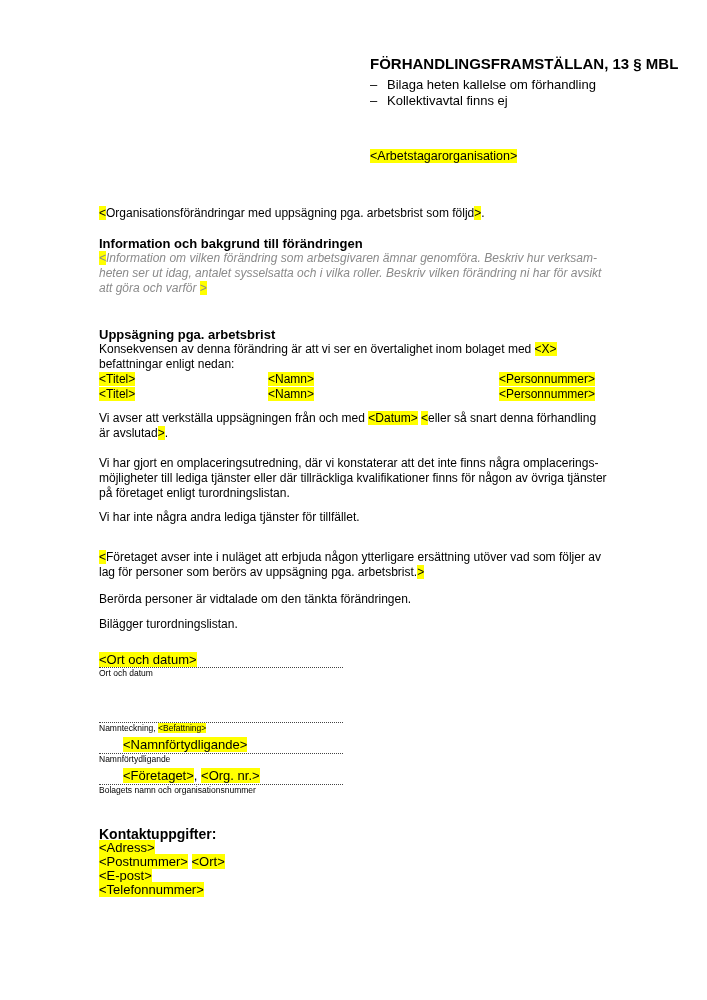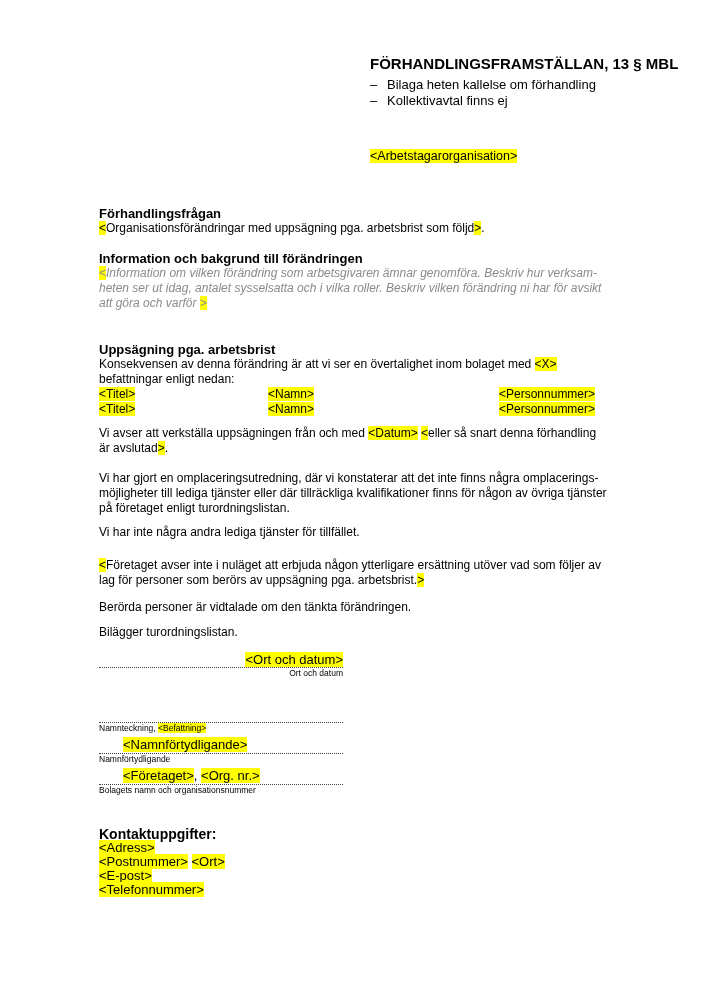--- a/index.html
+++ b/index.html
@@ -13,27 +13,27 @@
   .header{position:absolute;left:370px;top:55px;}
   .title{font-weight:bold;font-size:15px;line-height:17px;}
   .bullets{margin-top:5px;}
   .bullet{display:flex;font-size:13px;line-height:16px;}
   .dash{width:17px;flex:0 0 17px;}
   .org{position:absolute;left:370px;top:149px;font-size:12.5px;line-height:15px;}
   
   .main{position:absolute;left:99px;top:206px;width:585px;}
   .mt-info{margin-top:15px}.mt-upps{margin-top:31px}
   .mt-datum{margin-top:9px}.mt-ompl{margin-top:15px}.mt-led{margin-top:9px}
-  .mt-ers{margin-top:18px}.mt-ber{margin-top:12px}.mt-bil{margin-top:10px}
+  .mt-ers{margin-top:25px}.mt-ber{margin-top:12px}.mt-bil{margin-top:10px}
   .row{display:flex;line-height:15px;}
   .c1{width:169px;flex:0 0 169px;}
   .c2{width:231px;flex:0 0 231px;}
   .c3{flex:1;}
   
-  .sig1{position:absolute;left:99px;top:652px;width:244px;text-align:right;}
+  .sig1{position:absolute;left:99px;top:652px;width:244px;}
   .sig2{position:absolute;left:99px;top:722px;width:244px;}
   .dotline{height:0;border-top:1px dotted #444;}
   .ph{font-size:13px;line-height:15px;}
   .mt2{margin-top:3px;line-height:16px;padding-left:24px;}
   .small{font-size:8.5px;line-height:11px;}
   
   .contact{position:absolute;left:99px;top:827px;}
   .h2{font-weight:bold;font-size:14px;line-height:14px;}
   .cline{font-size:13px;line-height:14px;}
 </style>
@@ -54,21 +54,20 @@
         <span>Kollektivavtal finns ej</span>
       </div>
     </div>
   </div>
 
   <div class="org">
     <span class="hl">&lt;Arbetstagarorganisation&gt;</span>
   </div>
 
   <div class="main">
-    <div class="h">Förhandlingsfrågan</div>
     <div class="p"><span class="hl">&lt;</span><span>Organisationsförändringar med uppsägning pga. arbetsbrist som följd</span><span class="hl">&gt;</span><span>.</span></div>
 
     <div class="h mt-info">Information och bakgrund till förändringen</div>
     <div class="p"><span class="hl it">&lt;</span><span class="it">Information om vilken förändring som arbetsgivaren ämnar genomföra. Beskriv hur verksam-
 heten ser ut idag, antalet sysselsatta och i vilka roller. Beskriv vilken förändring ni har för avsikt
 att göra och varför </span><span class="hl it">&gt;</span></div>
 
     <div class="h mt-upps">Uppsägning pga. arbetsbrist</div>
     <div class="p"><span>Konsekvensen av denna förändring är att vi ser en övertalighet inom bolaget med </span><span class="hl">&lt;X&gt;</span><span>
 befattningar enligt nedan:</span></div>

